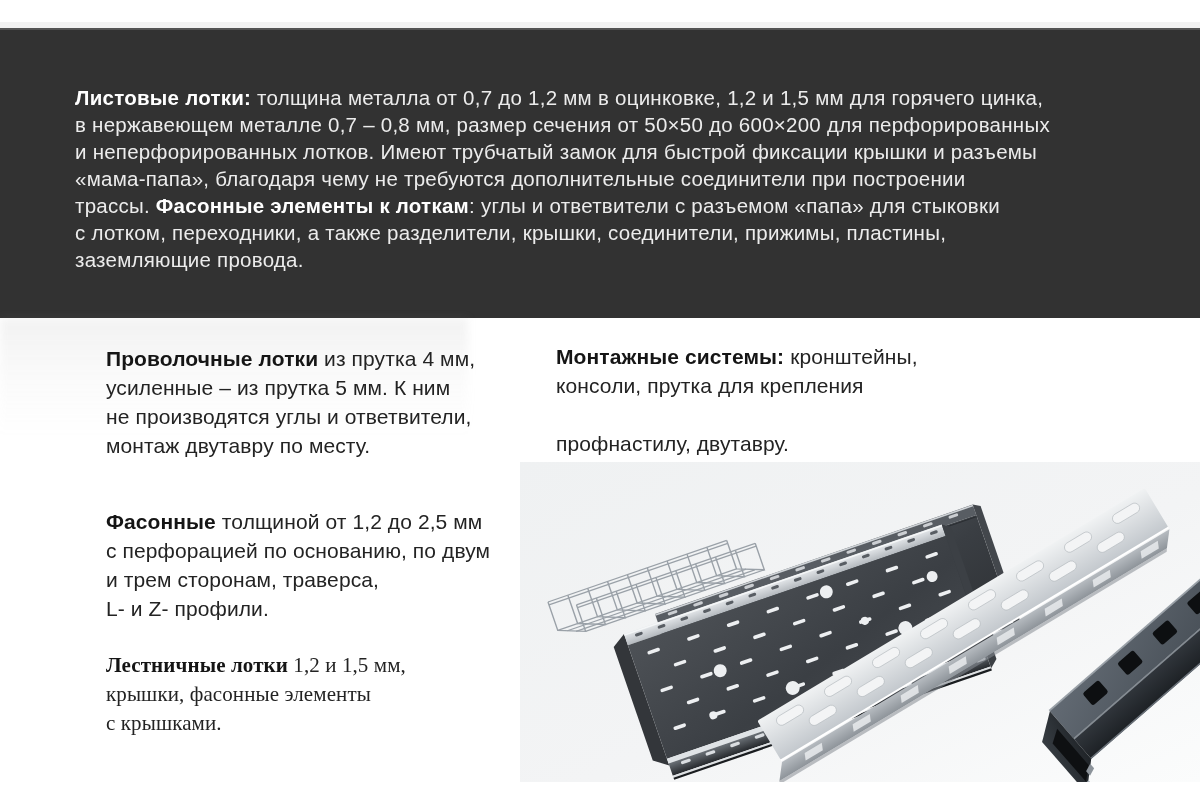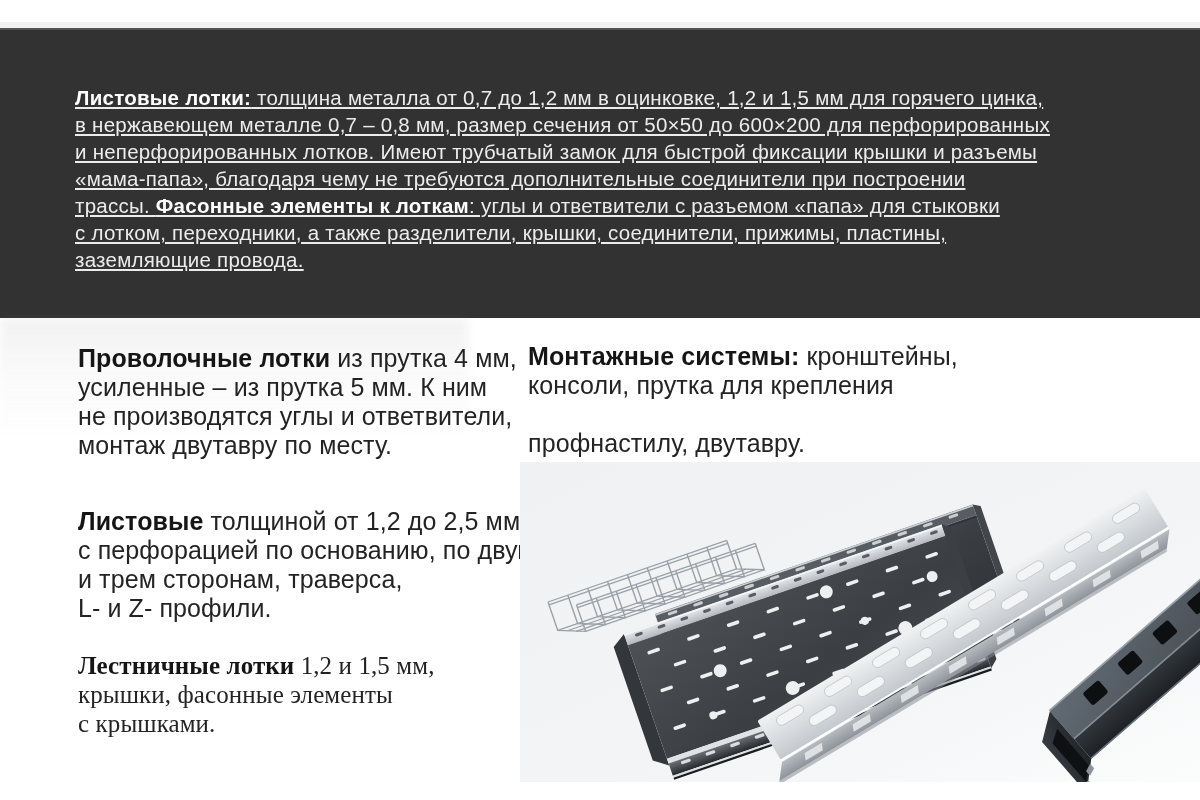--- a/index.html
+++ b/index.html
@@ -9,26 +9,27 @@
     font-family:"Liberation Sans","DejaVu Sans",sans-serif;
     -webkit-font-smoothing:antialiased;
   }
   .top-band{position:absolute;left:0;top:22px;width:1200px;height:6px;background:#f2f2f2;}
   .hero{
     position:absolute;left:0;top:28px;width:1200px;height:290px;
     background:#323232;border-top:2px solid #545454;box-sizing:border-box;
   }
   .hero-text{
     position:absolute;left:75px;top:54px;width:1090px;
-    font-size:20.5px;line-height:27px;color:#ececec;letter-spacing:.25px;text-decoration:underline;
+    font-size:20.5px;line-height:27px;color:#ececec;letter-spacing:.25px;
   }
   .hero-text b{color:#ffffff;font-weight:700;}
   .para{
-    position:absolute;font-size:25px;line-height:29px;color:#232323;letter-spacing:.1px;
+    position:absolute;font-size:21px;line-height:29px;color:#232323;letter-spacing:.1px;
     white-space:nowrap;
+    margin-left:28px;
   }
   .para b{color:#151515;font-weight:700;}
   #para-wire{left:78px;top:344px;}
   #para-mount{left:528px;top:342px;}
   #para-profiles{left:78px;top:507px;}
   #para-ladder{left:78px;top:651px;font-family:Liberation Serif, serif;}
   .ghost{
     position:absolute;left:0;top:318px;width:468px;height:118px;
     background:linear-gradient(180deg,rgba(130,130,130,.10),rgba(175,175,175,.05) 55%,rgba(210,210,210,0));
     filter:blur(4px);pointer-events:none;
@@ -42,21 +43,21 @@
 <div class="top-band"></div>
 
 <section class="hero">
   <div class="hero-text"><b>Листовые лотки:</b><span> толщина металла от 0,7 до 1,2 мм в оцинковке, 1,2 и 1,5 мм для горячего цинка,</span><br><span>в нержавеющем металле 0,7 – 0,8 мм, размер сечения от 50×50 до 600×200 для перфорированных</span><br><span>и неперфорированных лотков. Имеют трубчатый замок для быстрой фиксации крышки и разъемы</span><br><span>«мама-папа», благодаря чему не требуются дополнительные соединители при построении</span><br><span>трассы. </span><b>Фасонные элементы к лоткам</b><span>: углы и ответвители с разъемом «папа» для стыковки</span><br><span>с лотком, переходники, а также разделители, крышки, соединители, прижимы, пластины,</span><br><span>заземляющие провода.</span></div>
 </section>
 
 <div class="ghost"></div>
 
 <div class="para" id="para-wire"><b>Проволочные лотки</b><span> из прутка 4 мм,</span><br><span>усиленные – из прутка 5 мм. К ним</span><br><span>не производятся углы и ответвители,</span><br><span>монтаж двутавру по месту.</span></div>
 <div class="para" id="para-mount"><b>Монтажные системы:</b><span> кронштейны,</span><br><span>консоли, прутка для крепления</span><br><br><span>профнастилу, двутавру.</span></div>
-<div class="para" id="para-profiles"><b>Листовые</b><span> толщиной от 1,2 до 2,5 мм</span><br><span>с перфорацией по основанию, по двум</span><br><span>и трем сторонам, траверса,</span><br><span>L- и Z- профили.</span></div>
+<div class="para" id="para-profiles"><b>Фасонные</b><span> толщиной от 1,2 до 2,5 мм</span><br><span>с перфорацией по основанию, по двум</span><br><span>и трем сторонам, траверса,</span><br><span>L- и Z- профили.</span></div>
 <div class="para" id="para-ladder"><b>Лестничные лотки</b><span> 1,2 и 1,5 мм,</span><br><span>крышки, фасонные элементы</span><br><span>с крышками.</span></div>
 
 <div class="photo">
   <svg width="680" height="320" viewBox="0 0 680 320" xmlns="http://www.w3.org/2000/svg">
     <defs>
       <linearGradient id="bgFade" x1="0" y1="0" x2="1" y2="1">
         <stop offset="0" stop-color="#eff1f2"></stop>
         <stop offset="0.55" stop-color="#f3f4f5"></stop>
         <stop offset="1" stop-color="#fbfcfc"></stop>
       </linearGradient>

